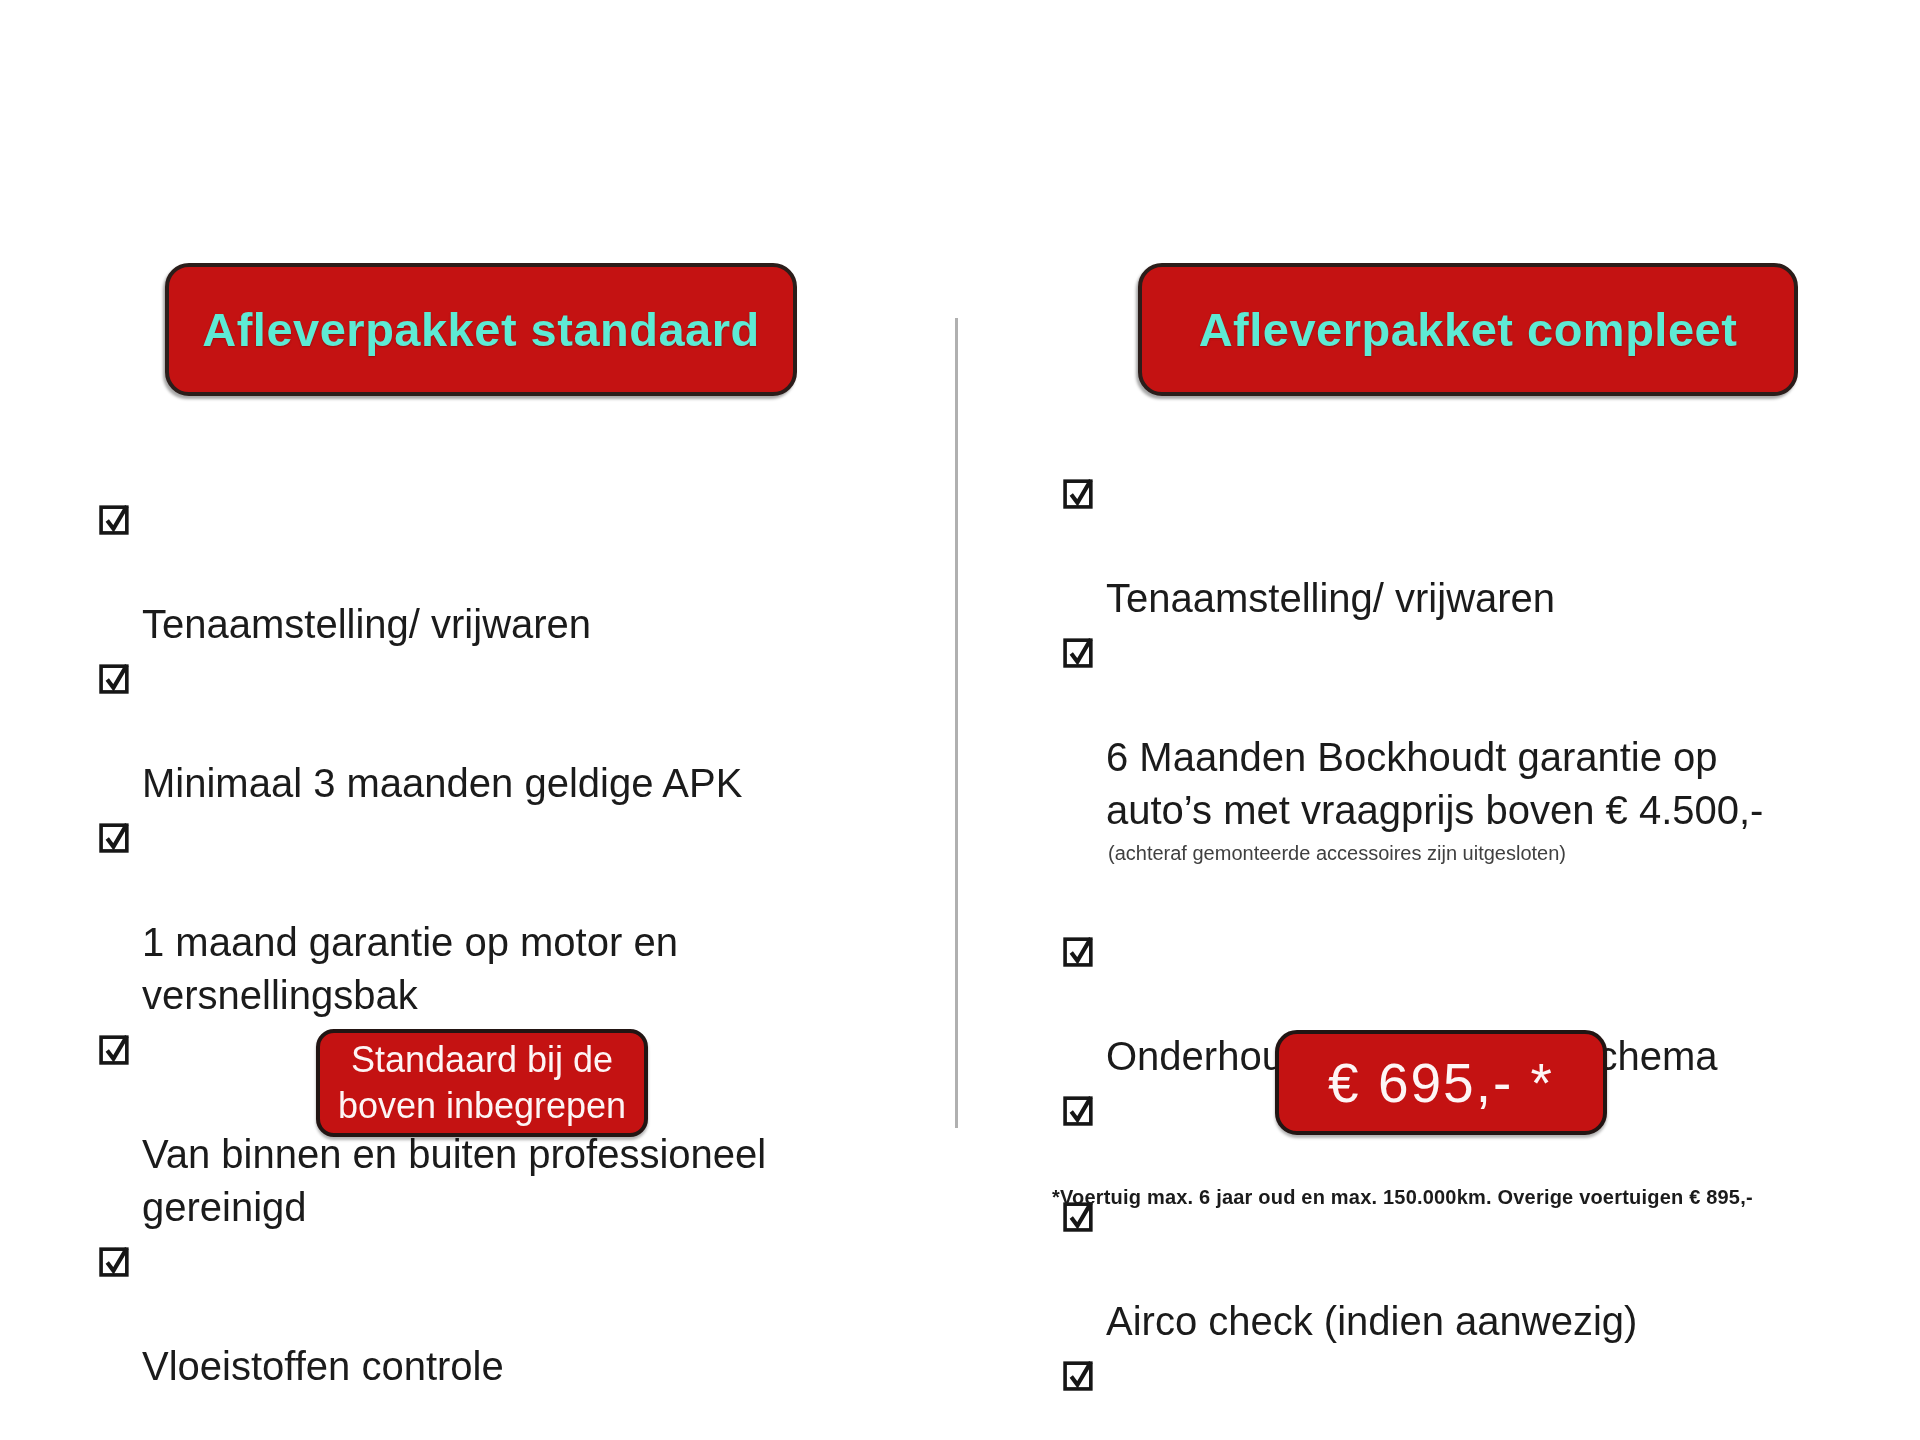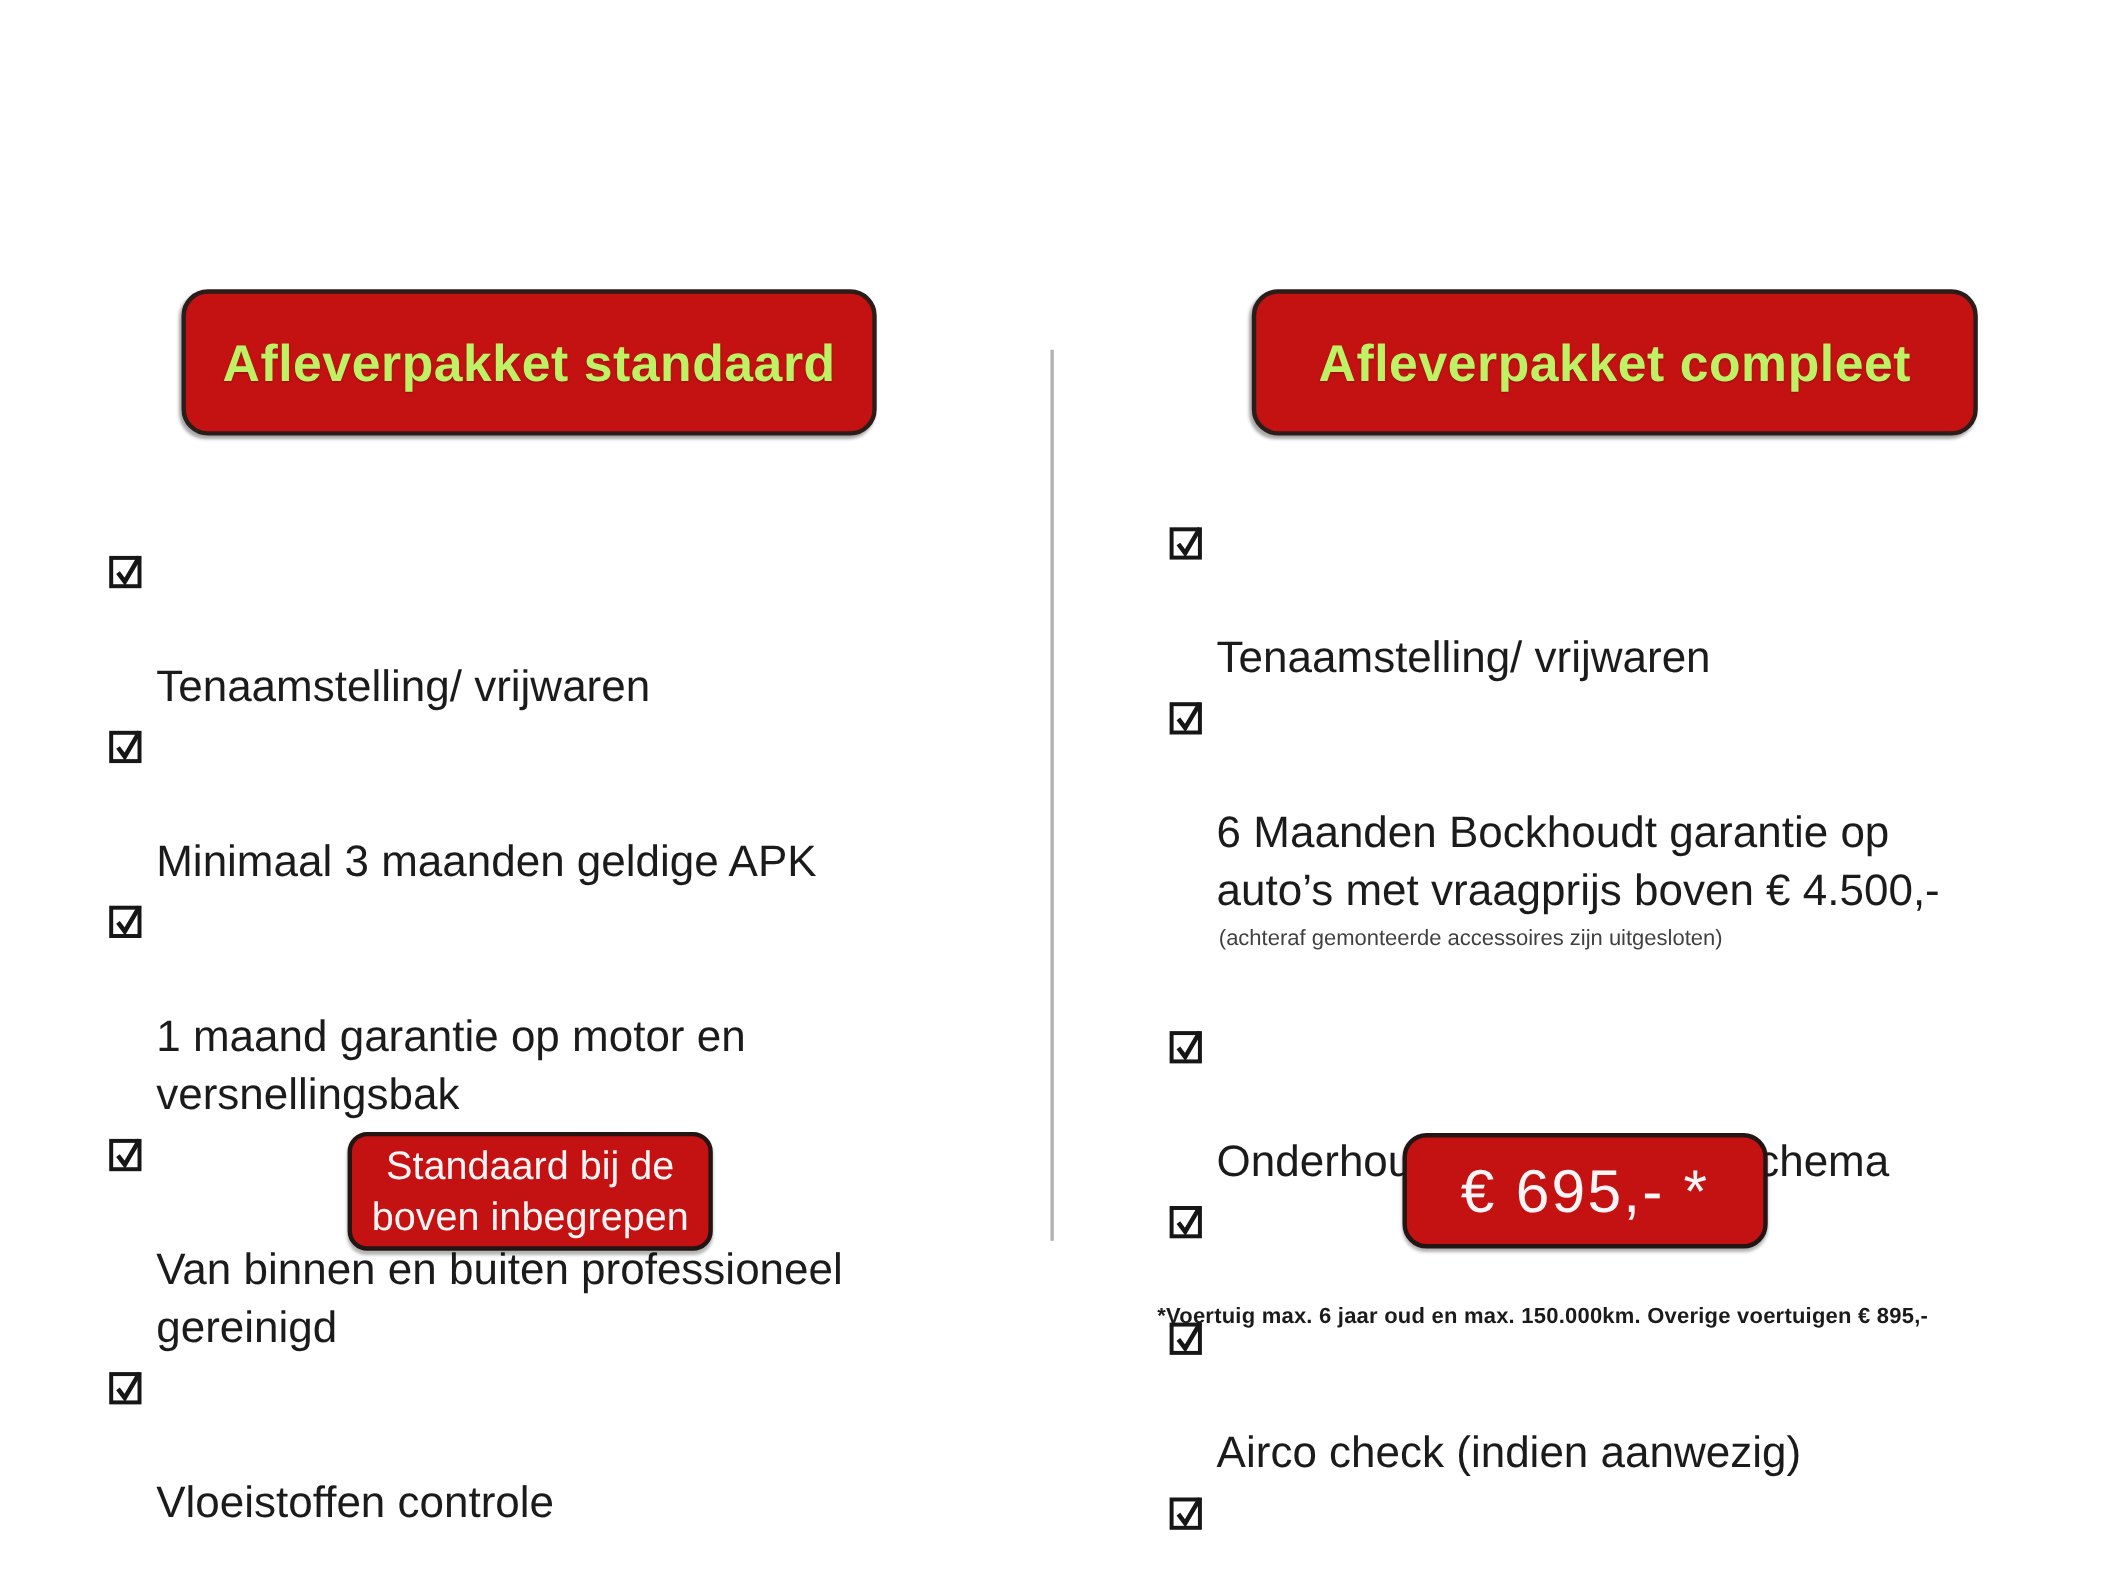--- a/index.html
+++ b/index.html
@@ -16,21 +16,21 @@
   }
 
   
   .pkg-header {
     position: absolute;
     background: #c41212;
     border: 4px solid #2b1d1a;
     border-radius: 24px;
     box-shadow: -2px 3px 3px rgba(0,0,0,0.35);
     display: flex; align-items: center; justify-content: center;
-    color: #bef264;
+    color: #5eead4;
     font-weight: bold;
     font-size: 47px;
     letter-spacing: 0.5px;
     text-shadow: 0 1px 2px rgba(80,0,0,0.4);
   }
   .pkg-header.left  { left: 165px;  top: 263px; width: 632px; height: 133px; }
   .pkg-header.right { left: 1138px; top: 263px; width: 660px; height: 133px; }
 
   
   .divider {

